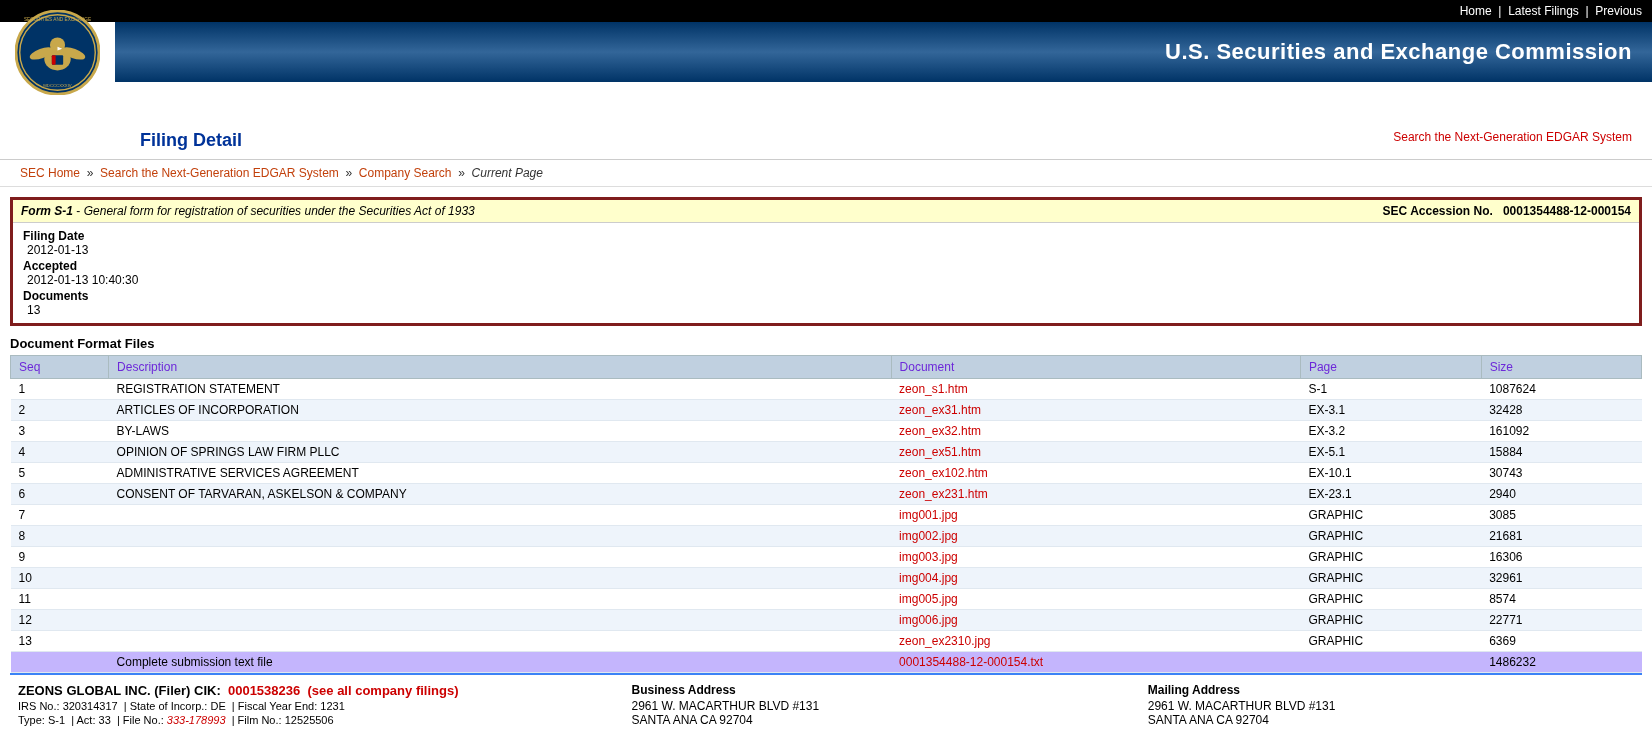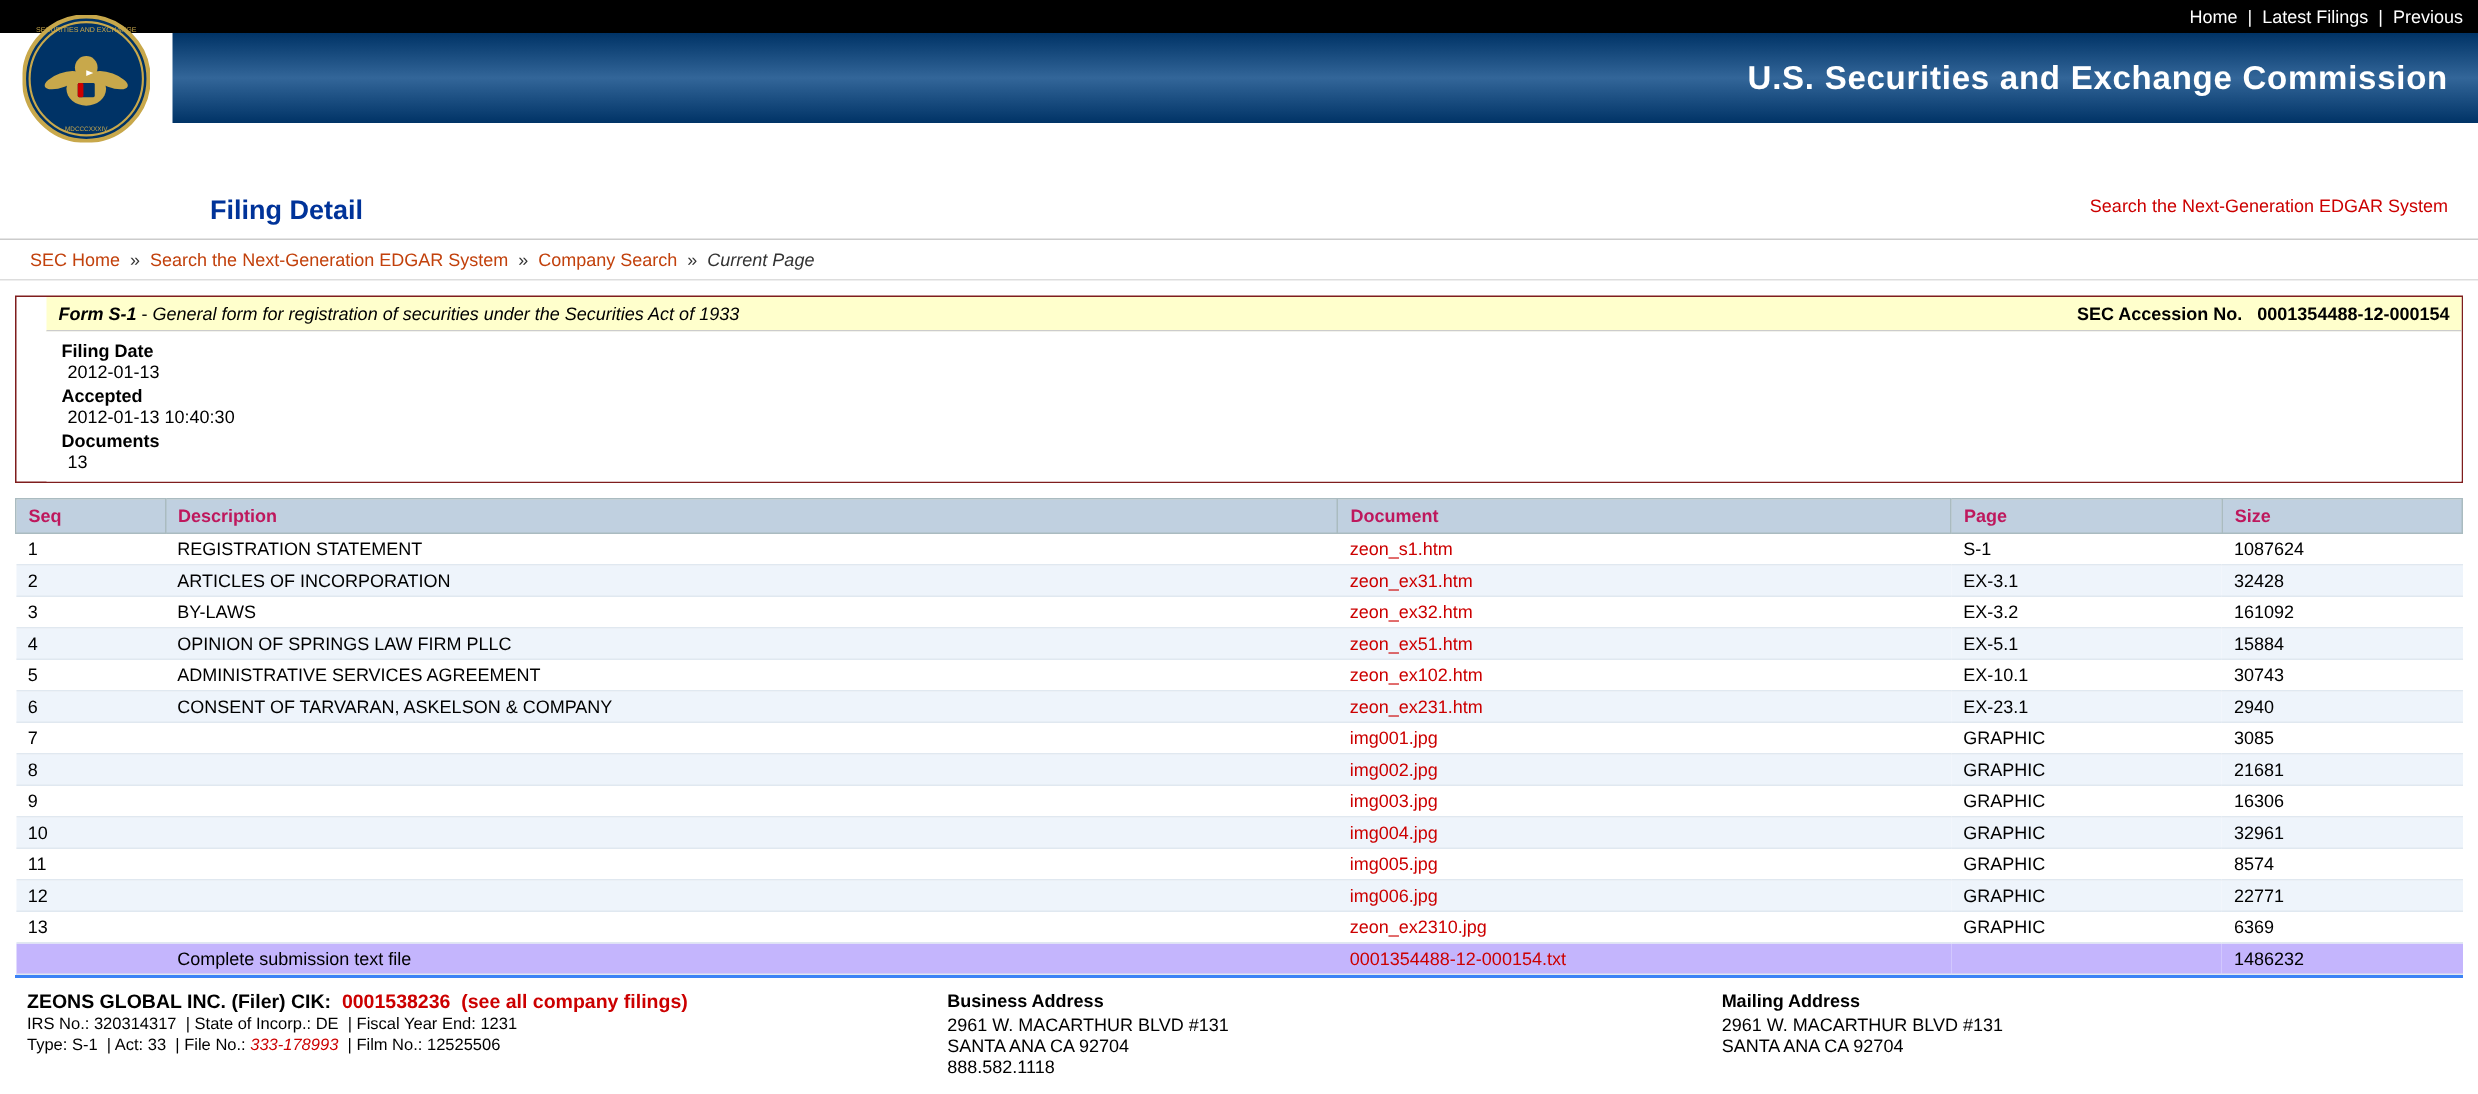--- a/index.html
+++ b/index.html
@@ -70,22 +70,21 @@
       font-size: 12px;
       color: #333;
       border-bottom: 1px solid #ddd;
     }
     .breadcrumb a { color: #c2410c; text-decoration: none; }
     .breadcrumb .current { font-style: italic; color: #333; }
 
     
     .form-info-box {
       margin: 10px 10px 0 10px;
-      border: 1px solid #7f1d1d;
-      padding-left: 20px;
+      border: 3px solid #7f1d1d;
     }
     .form-header {
       background: #ffffcc;
       border-bottom: 1px solid #ccc;
       padding: 4px 8px;
       display: flex;
       justify-content: space-between;
       align-items: center;
     }
     .form-header-left {
@@ -128,23 +127,23 @@
       width: 100%;
       border-collapse: collapse;
       font-size: 12px;
     }
     .filing-table thead tr {
       background: #c0d0e0;
     }
     .filing-table thead th {
       text-align: left;
       padding: 4px 8px;
-      font-weight: bold;
+      font-weight: normal;
       border: 1px solid #aabbc0;
-      color: #be185d;
+      color: #6d28d9;
     }
     .filing-table tbody tr {
       background: #fff;
     }
     .filing-table tbody tr:nth-child(even) {
       background: #eef4fb;
     }
     .filing-table tbody td {
       padding: 3px 8px;
       border: none;
@@ -281,20 +280,21 @@
     <div style="margin-top:2px;">
       <span class="label">Documents</span>
     </div>
     <div>
       <span class="value">13</span>
     </div>
   </div>
 </div>
 
 <div class="doc-section">
+  <div class="doc-section-title">Document Format Files</div>
   <table class="filing-table">
     <thead>
       <tr>
         <th>Seq</th>
         <th>Description</th>
         <th>Document</th>
         <th>Page</th>
         <th>Size</th>
       </tr>
     </thead>

